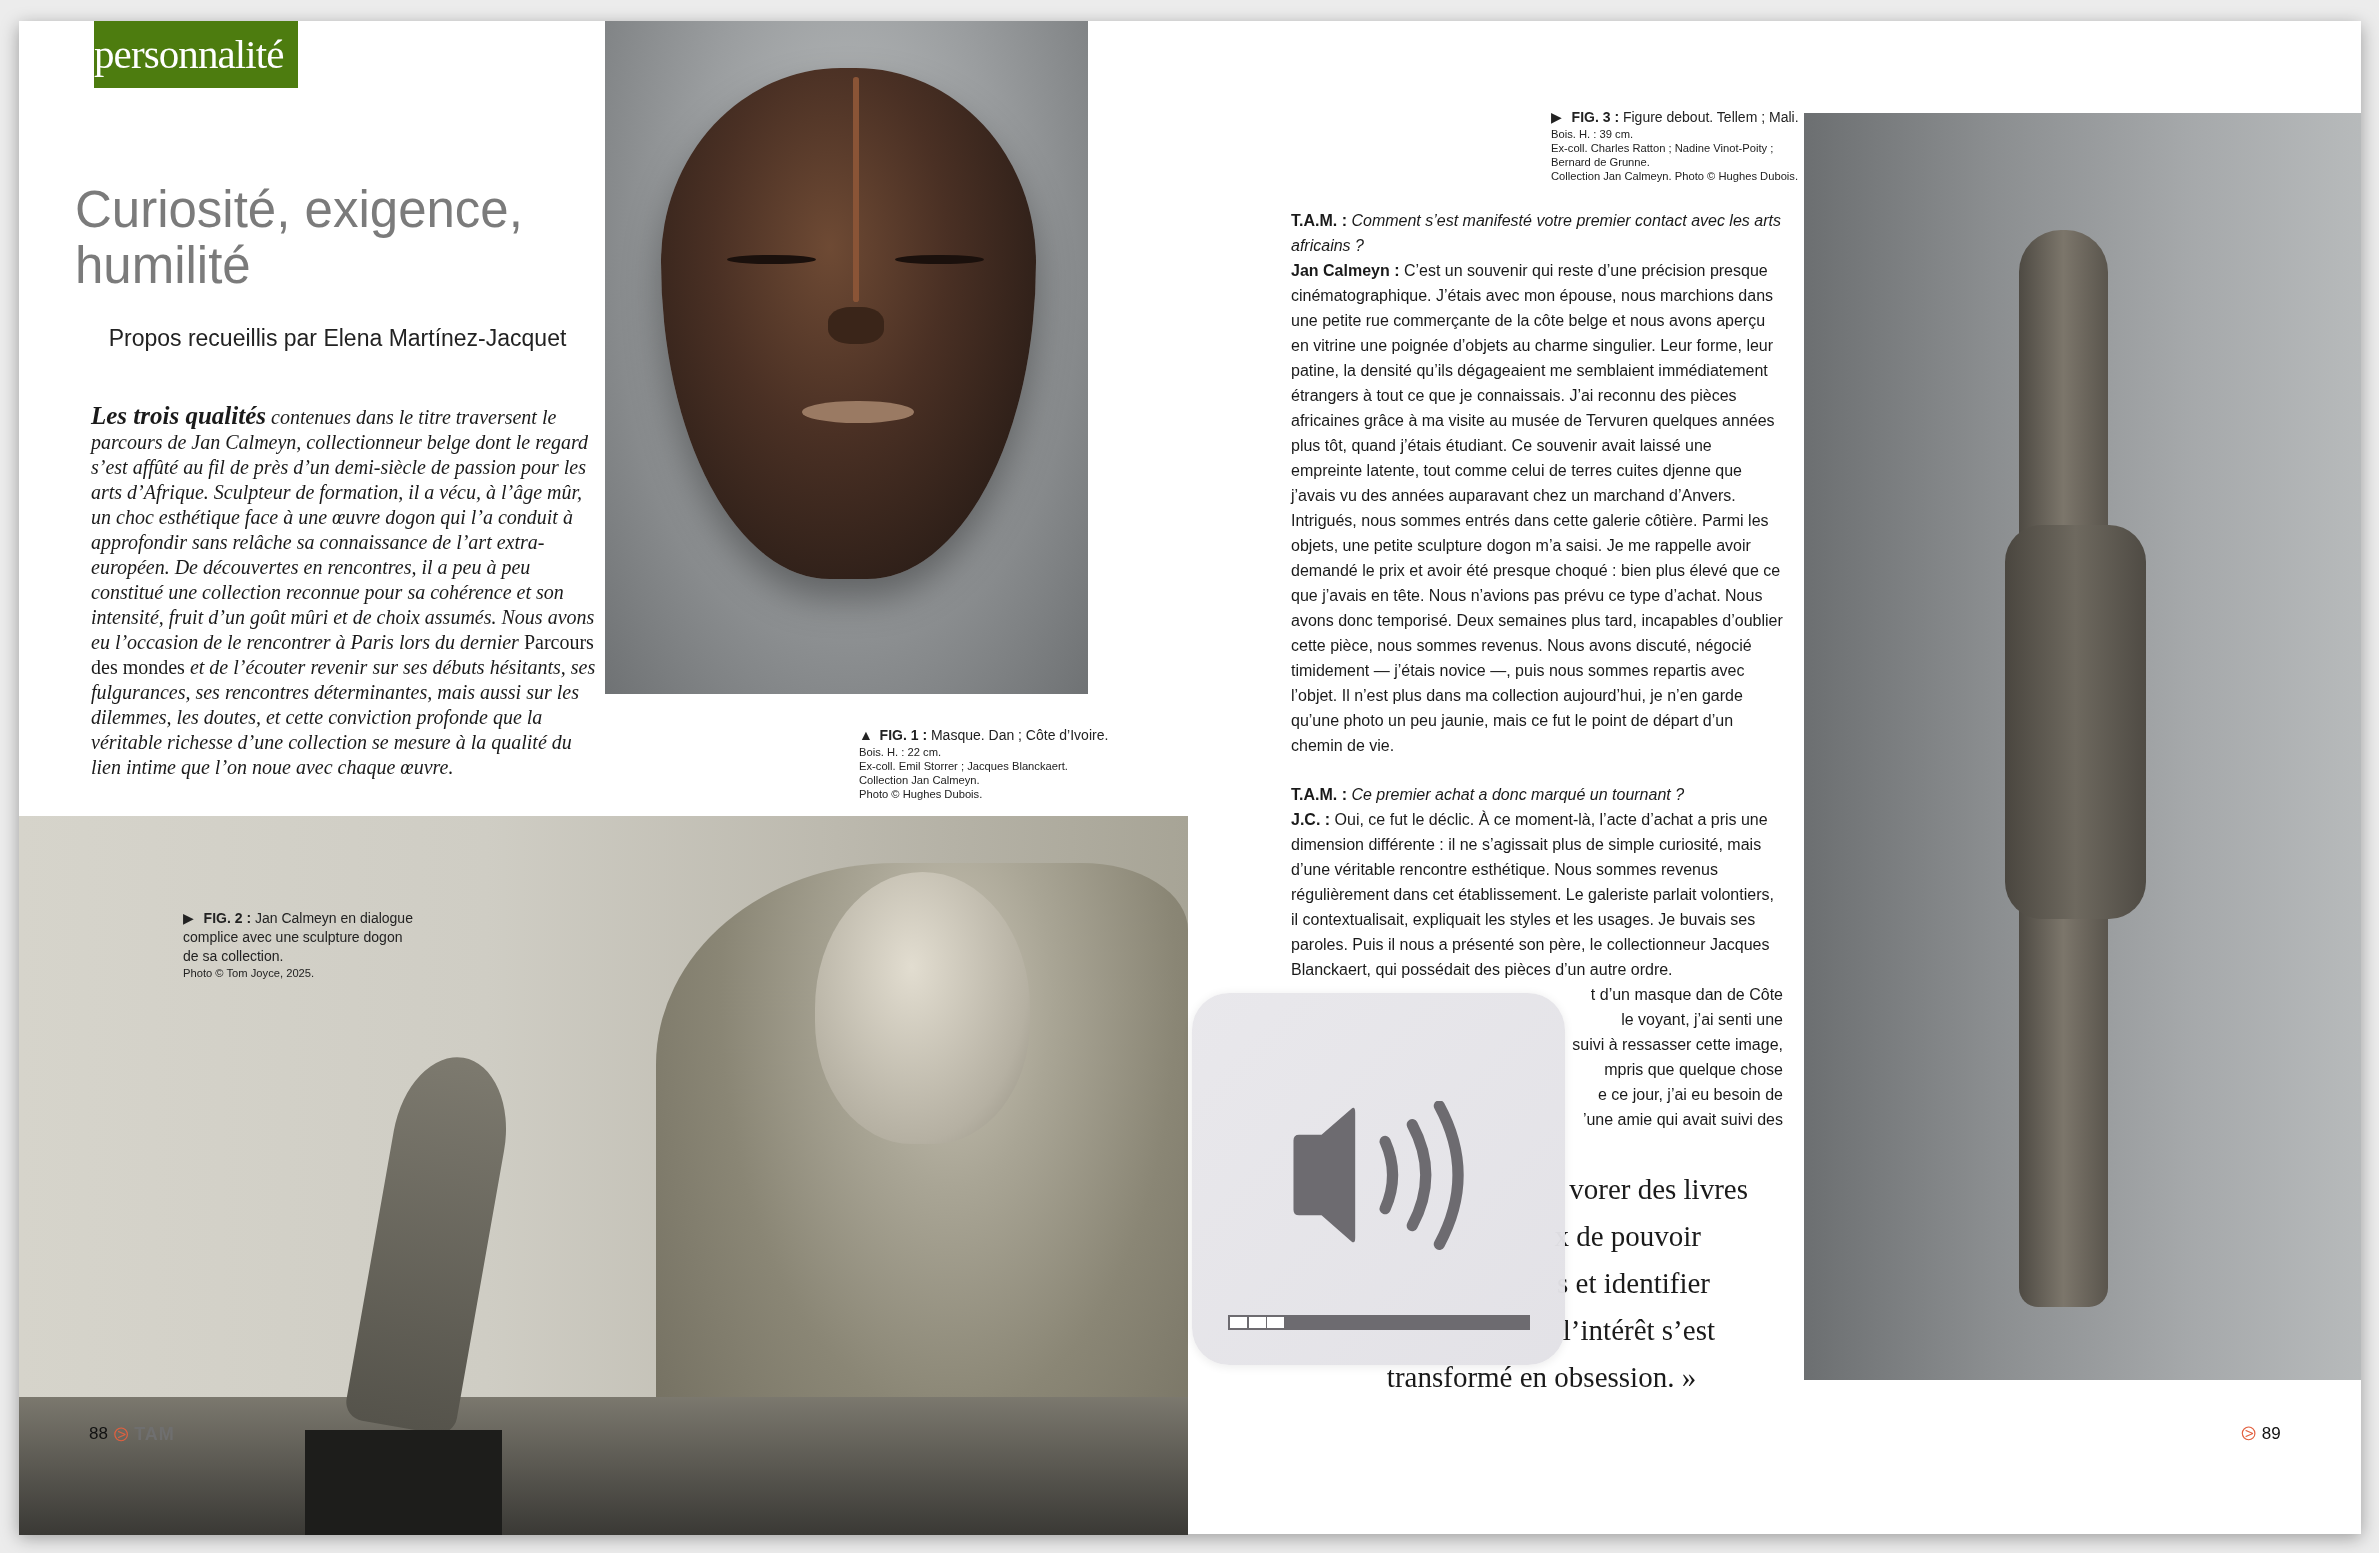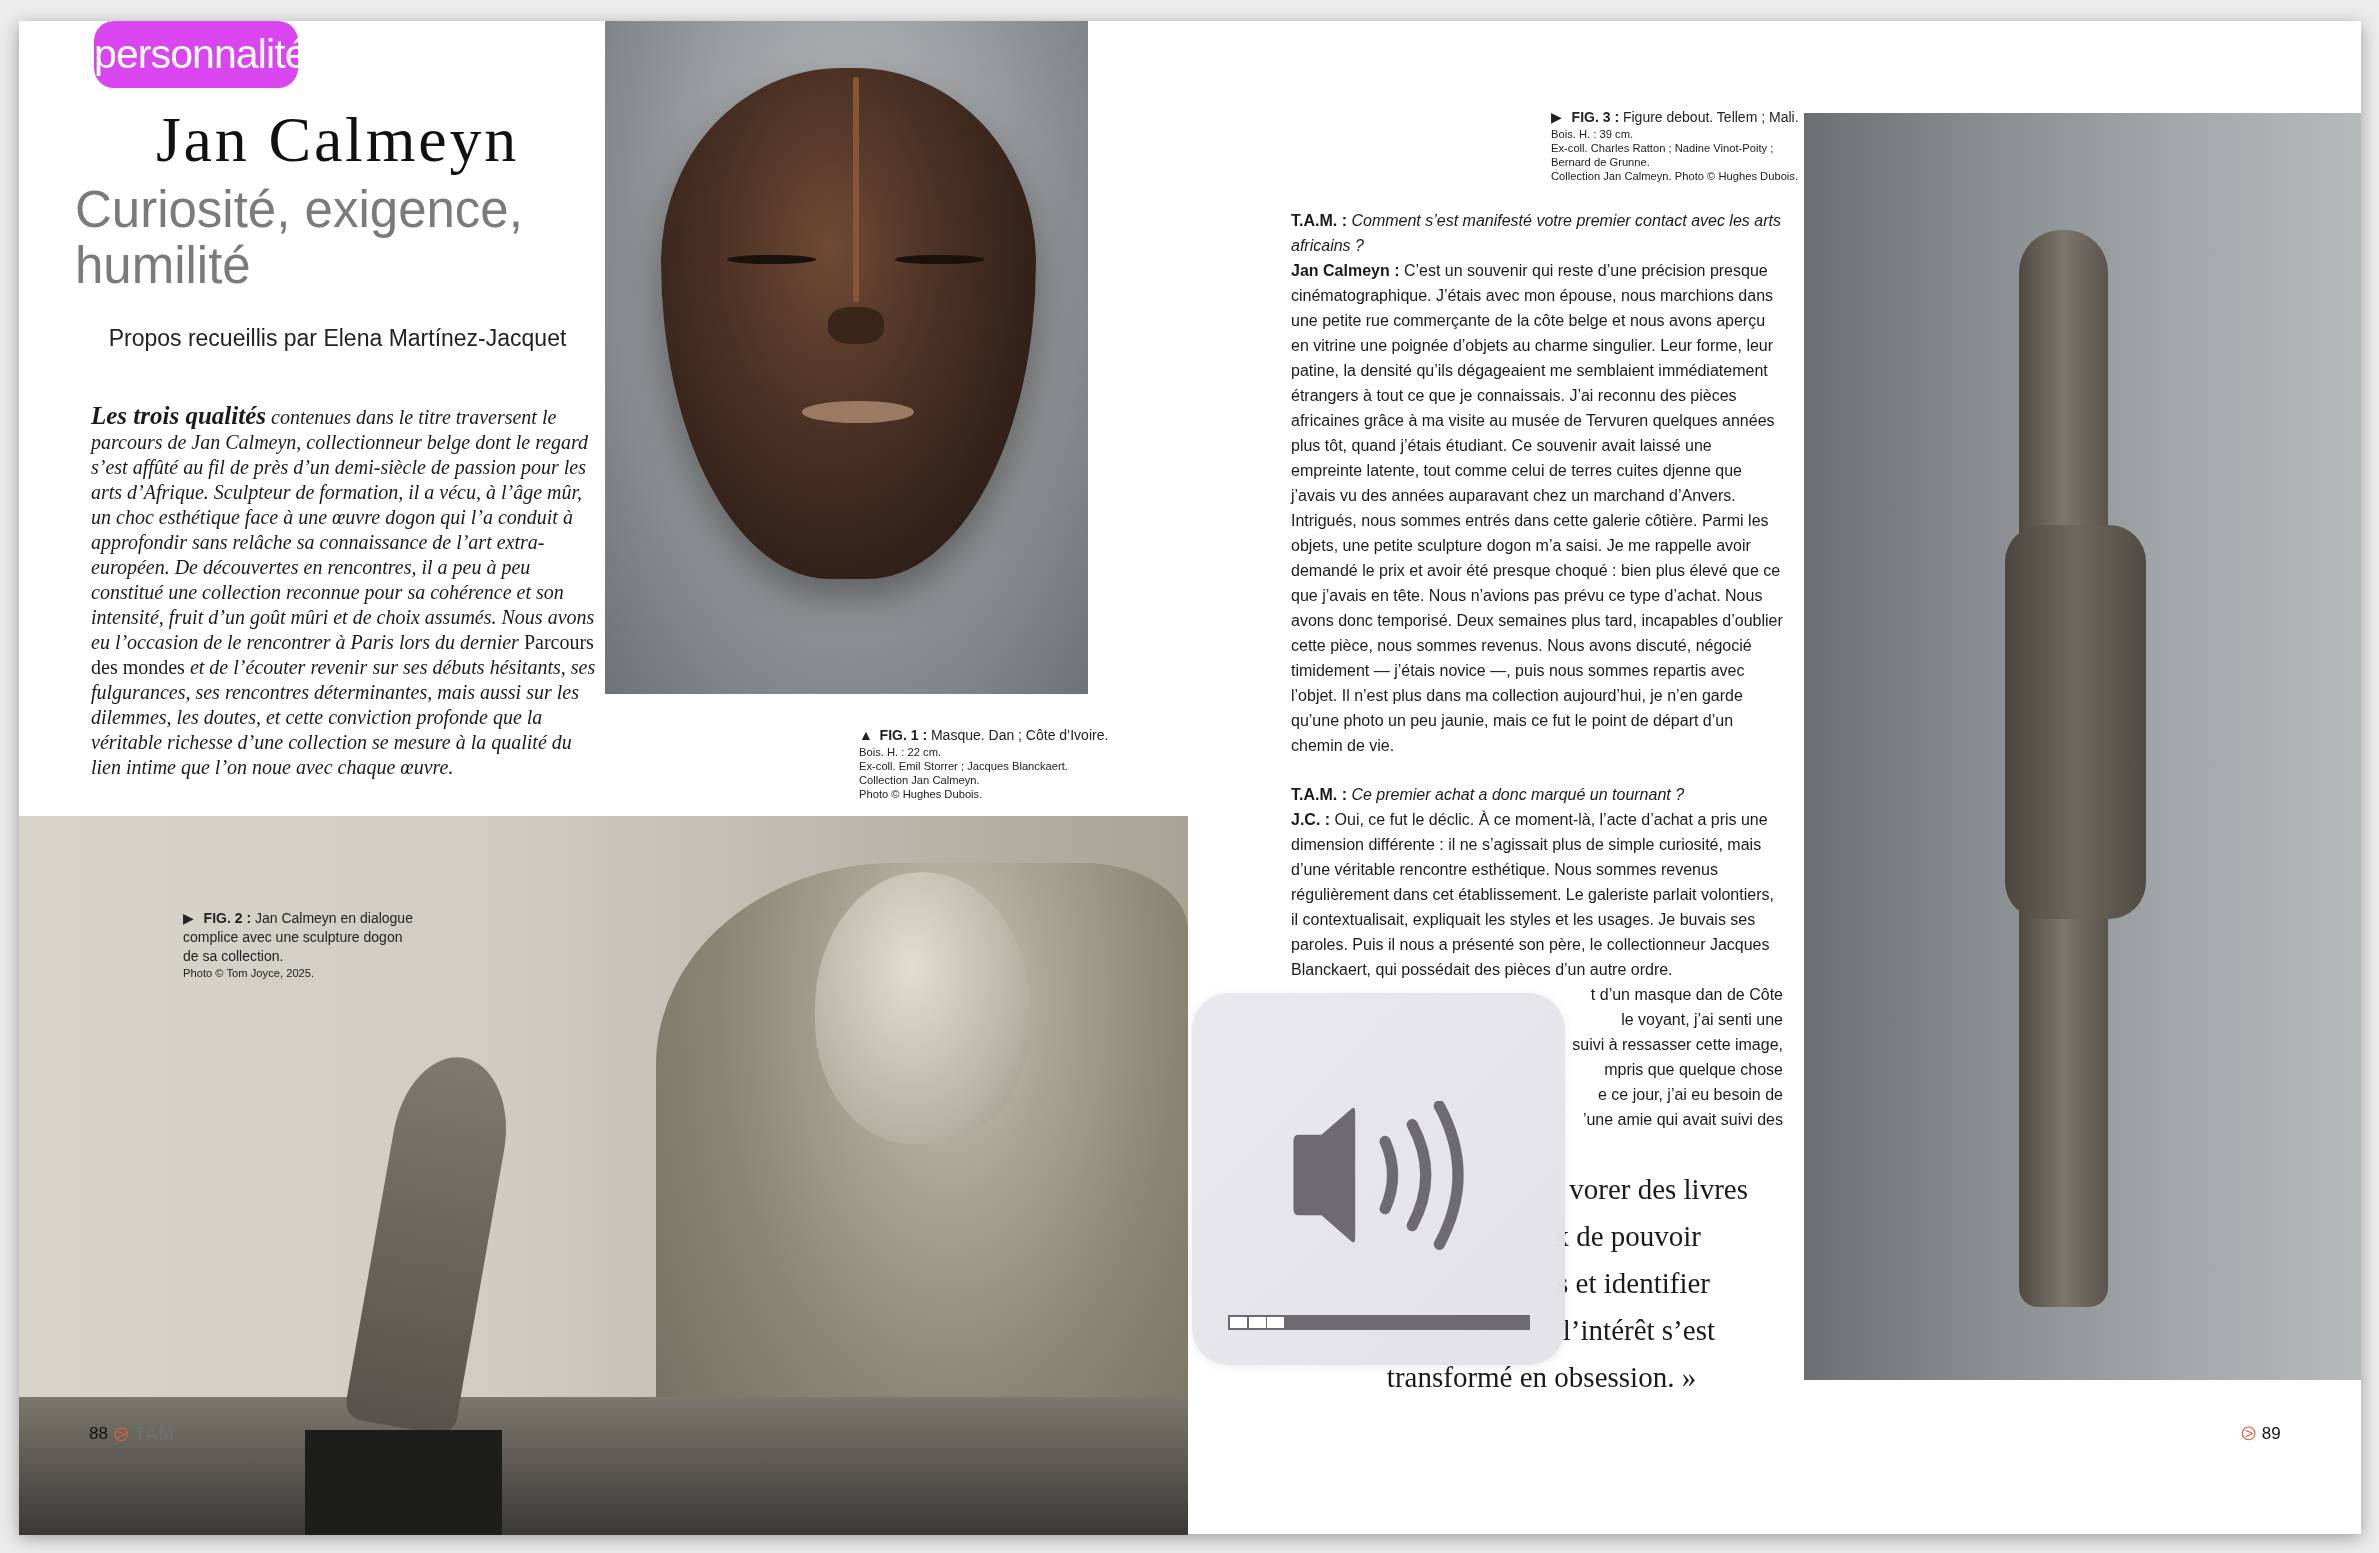--- a/index.html
+++ b/index.html
@@ -9,24 +9,24 @@
     font-family:"Liberation Sans", sans-serif;
   }
   .spread {
     position:absolute; left:19px; top:20.6px; width:2342px; height:1513px;
     background:#ffffff;
     box-shadow:0 3.7px 17px rgba(0,0,0,0.35);
   }
   .abs { position:absolute; }
   
   .rubric {
-    left:75px; top:0; width:204px; height:67px; background:#d946ef;
+    left:75px; top:0; width:204px; height:67px; background:#4d7c0f;
     color:#fff; font-size:41px; line-height:67px; padding-left:0;
-    font-family:Liberation Sans, sans-serif; letter-spacing:-0.9px;
-    overflow:hidden; white-space:nowrap;border-radius:20px;
+    font-family:Liberation Serif, serif; letter-spacing:-0.9px;
+    overflow:hidden; white-space:nowrap;
   }
   .title {
     left:56px; top:82px; width:525px; text-align:center;
     font-family:"Liberation Serif", serif; font-size:64px; letter-spacing:2.8px; color:#111;
   }
   .subtitle {
     left:56px; top:161px; width:525px; text-align:left;
     font-size:51px; line-height:56px; color:#7b7b7b;
   }
   .byline {
@@ -134,21 +134,20 @@
   }
   .vol-seg { width:17px; height:11.2px; background:transparent; }
   .vol-seg.on { background:#ffffff; }
 </style>
 </head>
 <body>
 
 <div class="spread">
 
   <div class="abs rubric">personnalité</div>
-  <div class="abs title">Jan Calmeyn</div>
   <div class="abs subtitle">
     <div>Curiosité, exigence,</div>
     <div>humilité</div>
   </div>
   <div class="abs byline">Propos recueillis par Elena Martínez-Jacquet</div>
 
   <div class="abs intro"><span class="lead">Les trois qualités</span><span> contenues dans le titre traversent le parcours de Jan Calmeyn, collectionneur belge dont le regard s’est affûté au fil de près d’un demi-siècle de passion pour les arts d’Afrique. Sculpteur de formation, il a vécu, à l’âge mûr, un choc esthétique face à une œuvre dogon qui l’a conduit à approfondir sans relâche sa connaissance de l’art extra-européen. De découvertes en rencontres, il a peu à peu constitué une collection reconnue pour sa cohérence et son intensité, fruit d’un goût mûri et de choix assumés. Nous avons eu l’occasion de le rencontrer à Paris lors du dernier </span><span class="roman">Parcours des mondes</span><span> et de l’écouter revenir sur ses débuts hésitants, ses fulgurances, ses rencontres déterminantes, mais aussi sur les dilemmes, les doutes, et cette conviction profonde que la véritable richesse d’une collection se mesure à la qualité du lien intime que l’on noue avec chaque œuvre.</span></div>
 
   <div class="abs photo-mask">
     <div class="mask-shape">

